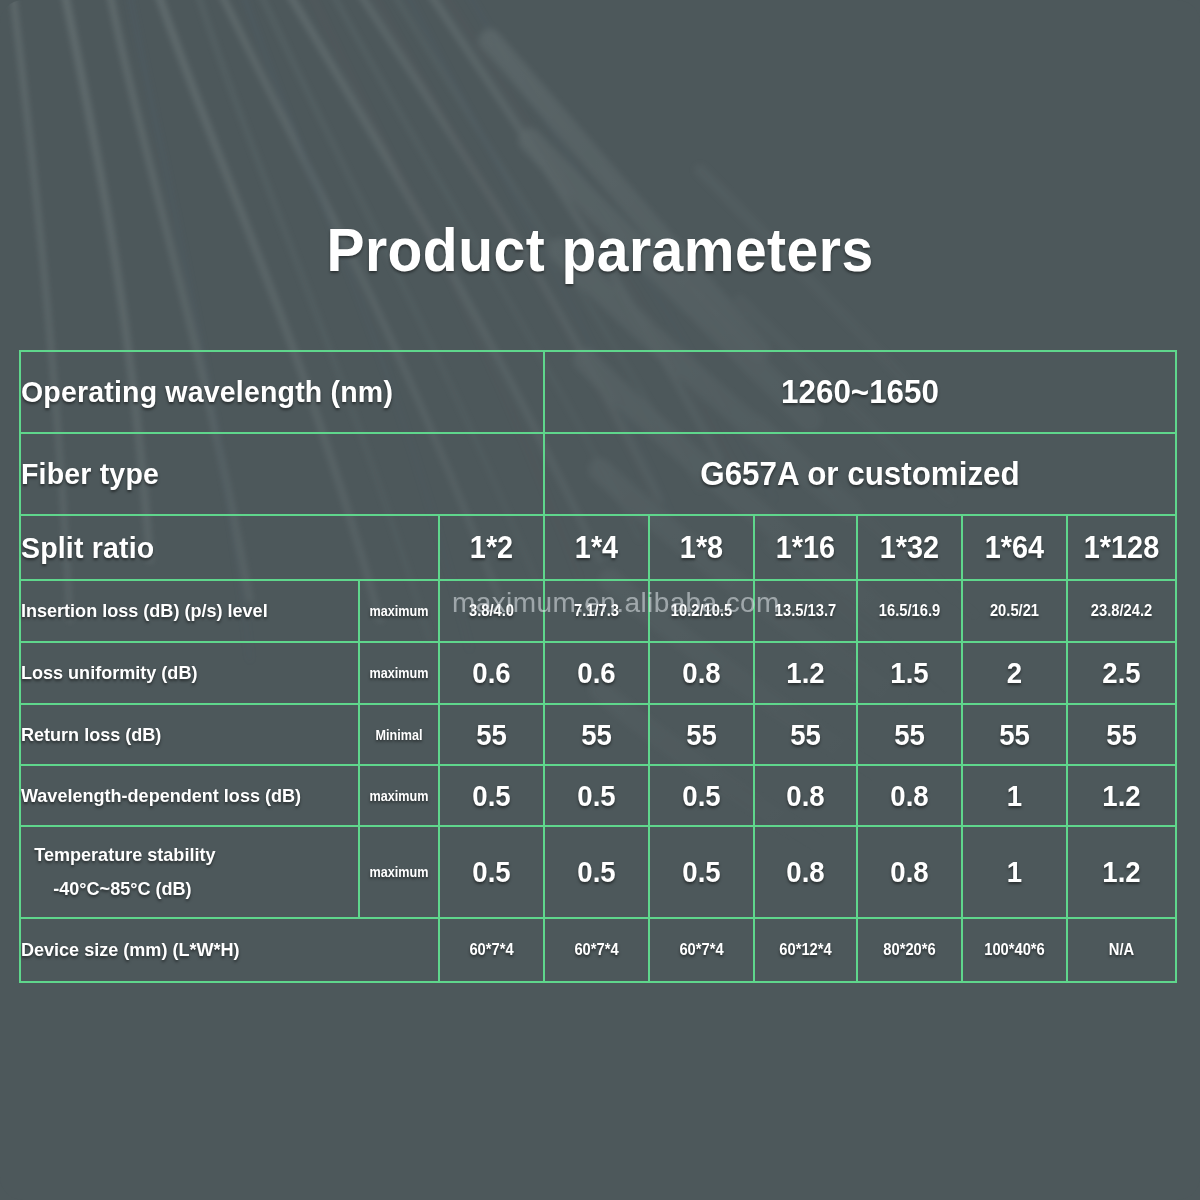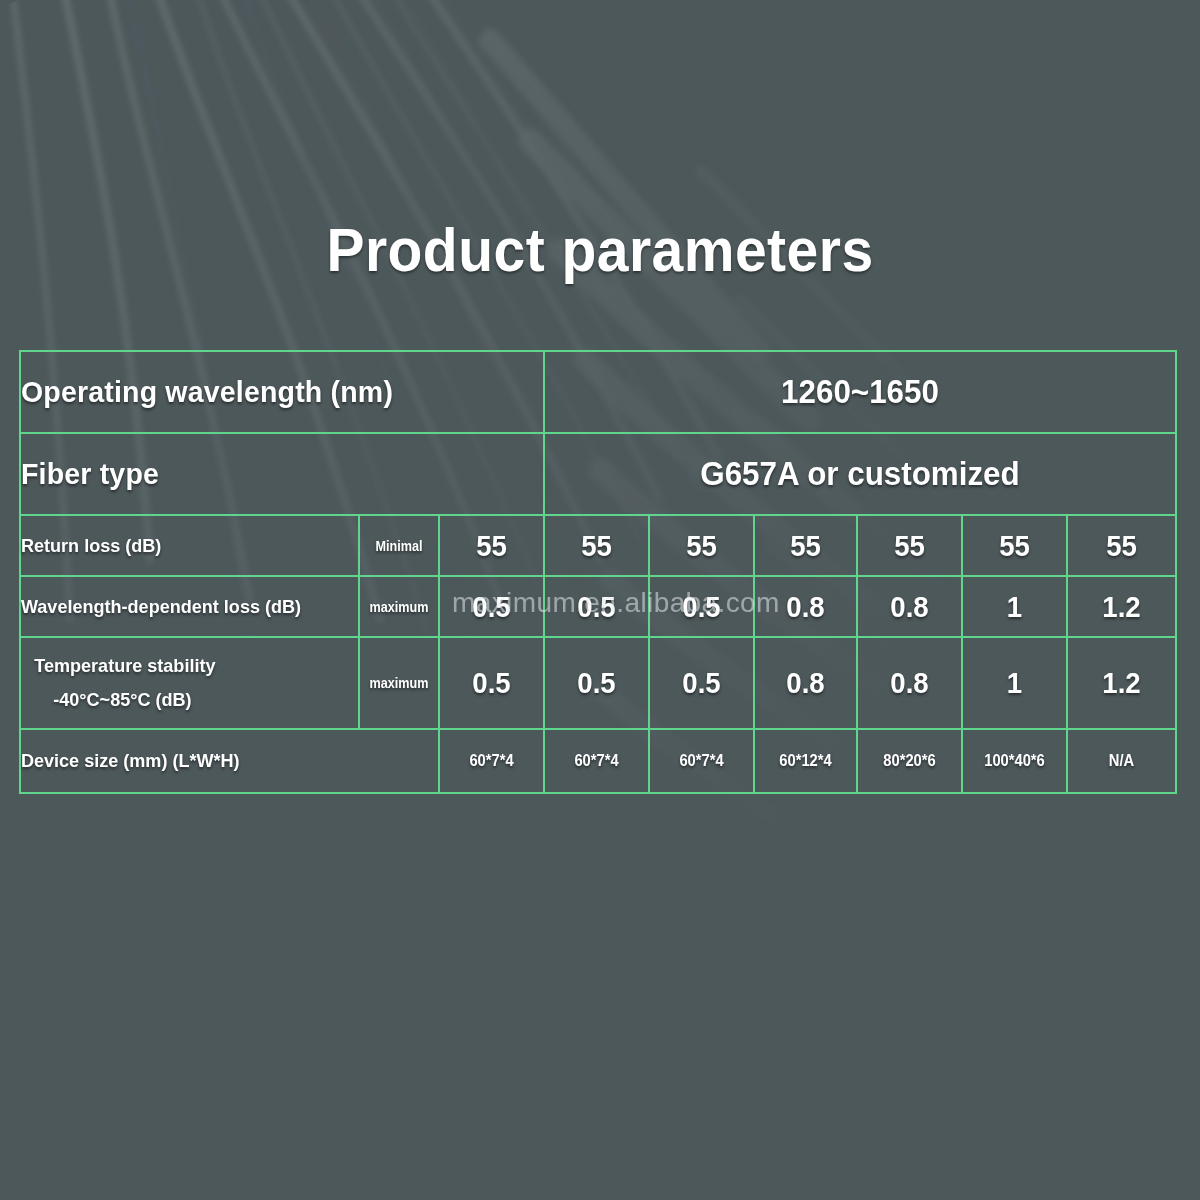--- a/index.html
+++ b/index.html
@@ -227,22 +227,54 @@
       <tr>
         <td class="lbl lbl-big" colspan="3" style="height:80px;">Operating wavelength (nm)</td>
         <td class="green-wide" colspan="6">1260~1650</td>
       </tr>
 
       <tr>
         <td class="lbl lbl-big" colspan="3" style="height:80px;">Fiber type</td>
         <td class="green-wide" colspan="6">G657A or customized</td>
       </tr>
 
-
-
+      <tr>
+        <td class="lbl lbl-big" colspan="2" style="height:63px;">Split ratio</td>
+        <td class="green-head">1*2</td>
+        <td class="green-head">1*4</td>
+        <td class="green-head">1*8</td>
+        <td class="green-head">1*16</td>
+        <td class="green-head">1*32</td>
+        <td class="green-head">1*64</td>
+        <td class="green-head">1*128</td>
+      </tr>
+
+      <tr>
+        <td class="lbl" style="height:60px;">Insertion loss (dB) (p/s) level</td>
+        <td class="cond">maximum</td>
+        <td class="val-xs">3.8/4.0</td>
+        <td class="val-xs">7.1/7.3</td>
+        <td class="val-xs">10.2/10.5</td>
+        <td class="val-xs">13.5/13.7</td>
+        <td class="val-xs">16.5/16.9</td>
+        <td class="val-xs">20.5/21</td>
+        <td class="val-xs">23.8/24.2</td>
+      </tr>
+
+      <tr>
+        <td class="lbl" style="height:60px;">Loss uniformity (dB)</td>
+        <td class="cond">maximum</td>
+        <td class="val">0.6</td>
+        <td class="val">0.6</td>
+        <td class="val">0.8</td>
+        <td class="val">1.2</td>
+        <td class="val">1.5</td>
+        <td class="val">2</td>
+        <td class="val">2.5</td>
+      </tr>
 
 
       <tr>
         <td class="lbl" style="height:59px;">Return loss (dB)</td>
         <td class="cond">Minimal</td>
         <td class="val">55</td>
         <td class="val">55</td>
         <td class="val">55</td>
         <td class="val">55</td>
         <td class="val">55</td>

